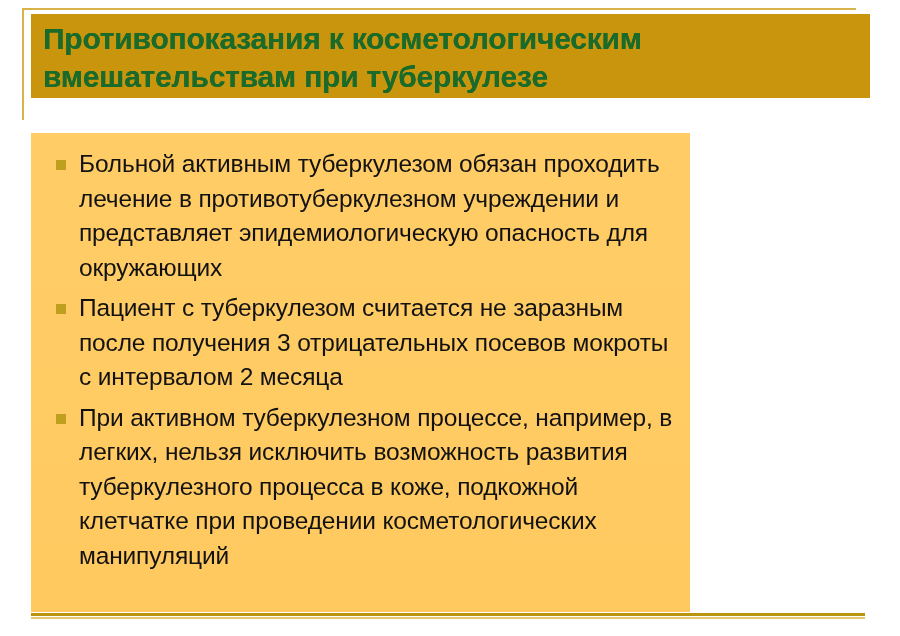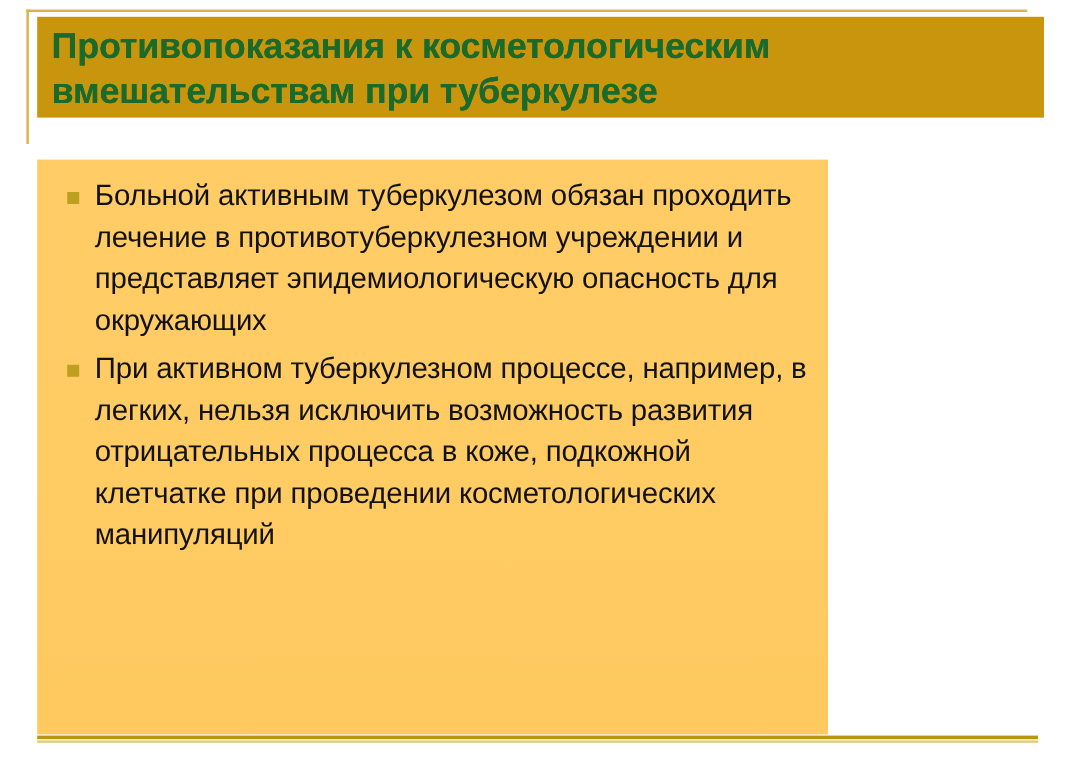--- a/index.html
+++ b/index.html
@@ -133,21 +133,25 @@
   </div>
 
   <div id="content-panel">
     <ul class="bullets">
       <li>
         <span class="marker"></span>
         <span class="btext">Больной активным туберкулезом обязан проходить лечение в противотуберкулезном учреждении и представляет эпидемиологическую опасность для окружающих</span>
       </li>
       <li>
         <span class="marker"></span>
-        <span class="btext">При активном туберкулезном процессе, например, в легких, нельзя исключить возможность развития отрицательных процесса в коже, подкожной клетчатке при проведении косметологических манипуляций</span>
+        <span class="btext">Пациент с туберкулезом считается не заразным после получения 3 отрицательных посевов мокроты с интервалом 2 месяца</span>
+      </li>
+      <li>
+        <span class="marker"></span>
+        <span class="btext">При активном туберкулезном процессе, например, в легких, нельзя исключить возможность развития туберкулезного процесса в коже, подкожной клетчатке при проведении косметологических манипуляций</span>
       </li>
     </ul>
   </div>
 
   <div class="rule-bottom-a"></div>
   <div class="rule-bottom-b"></div>
 
 </div>
 
 </body></html>

